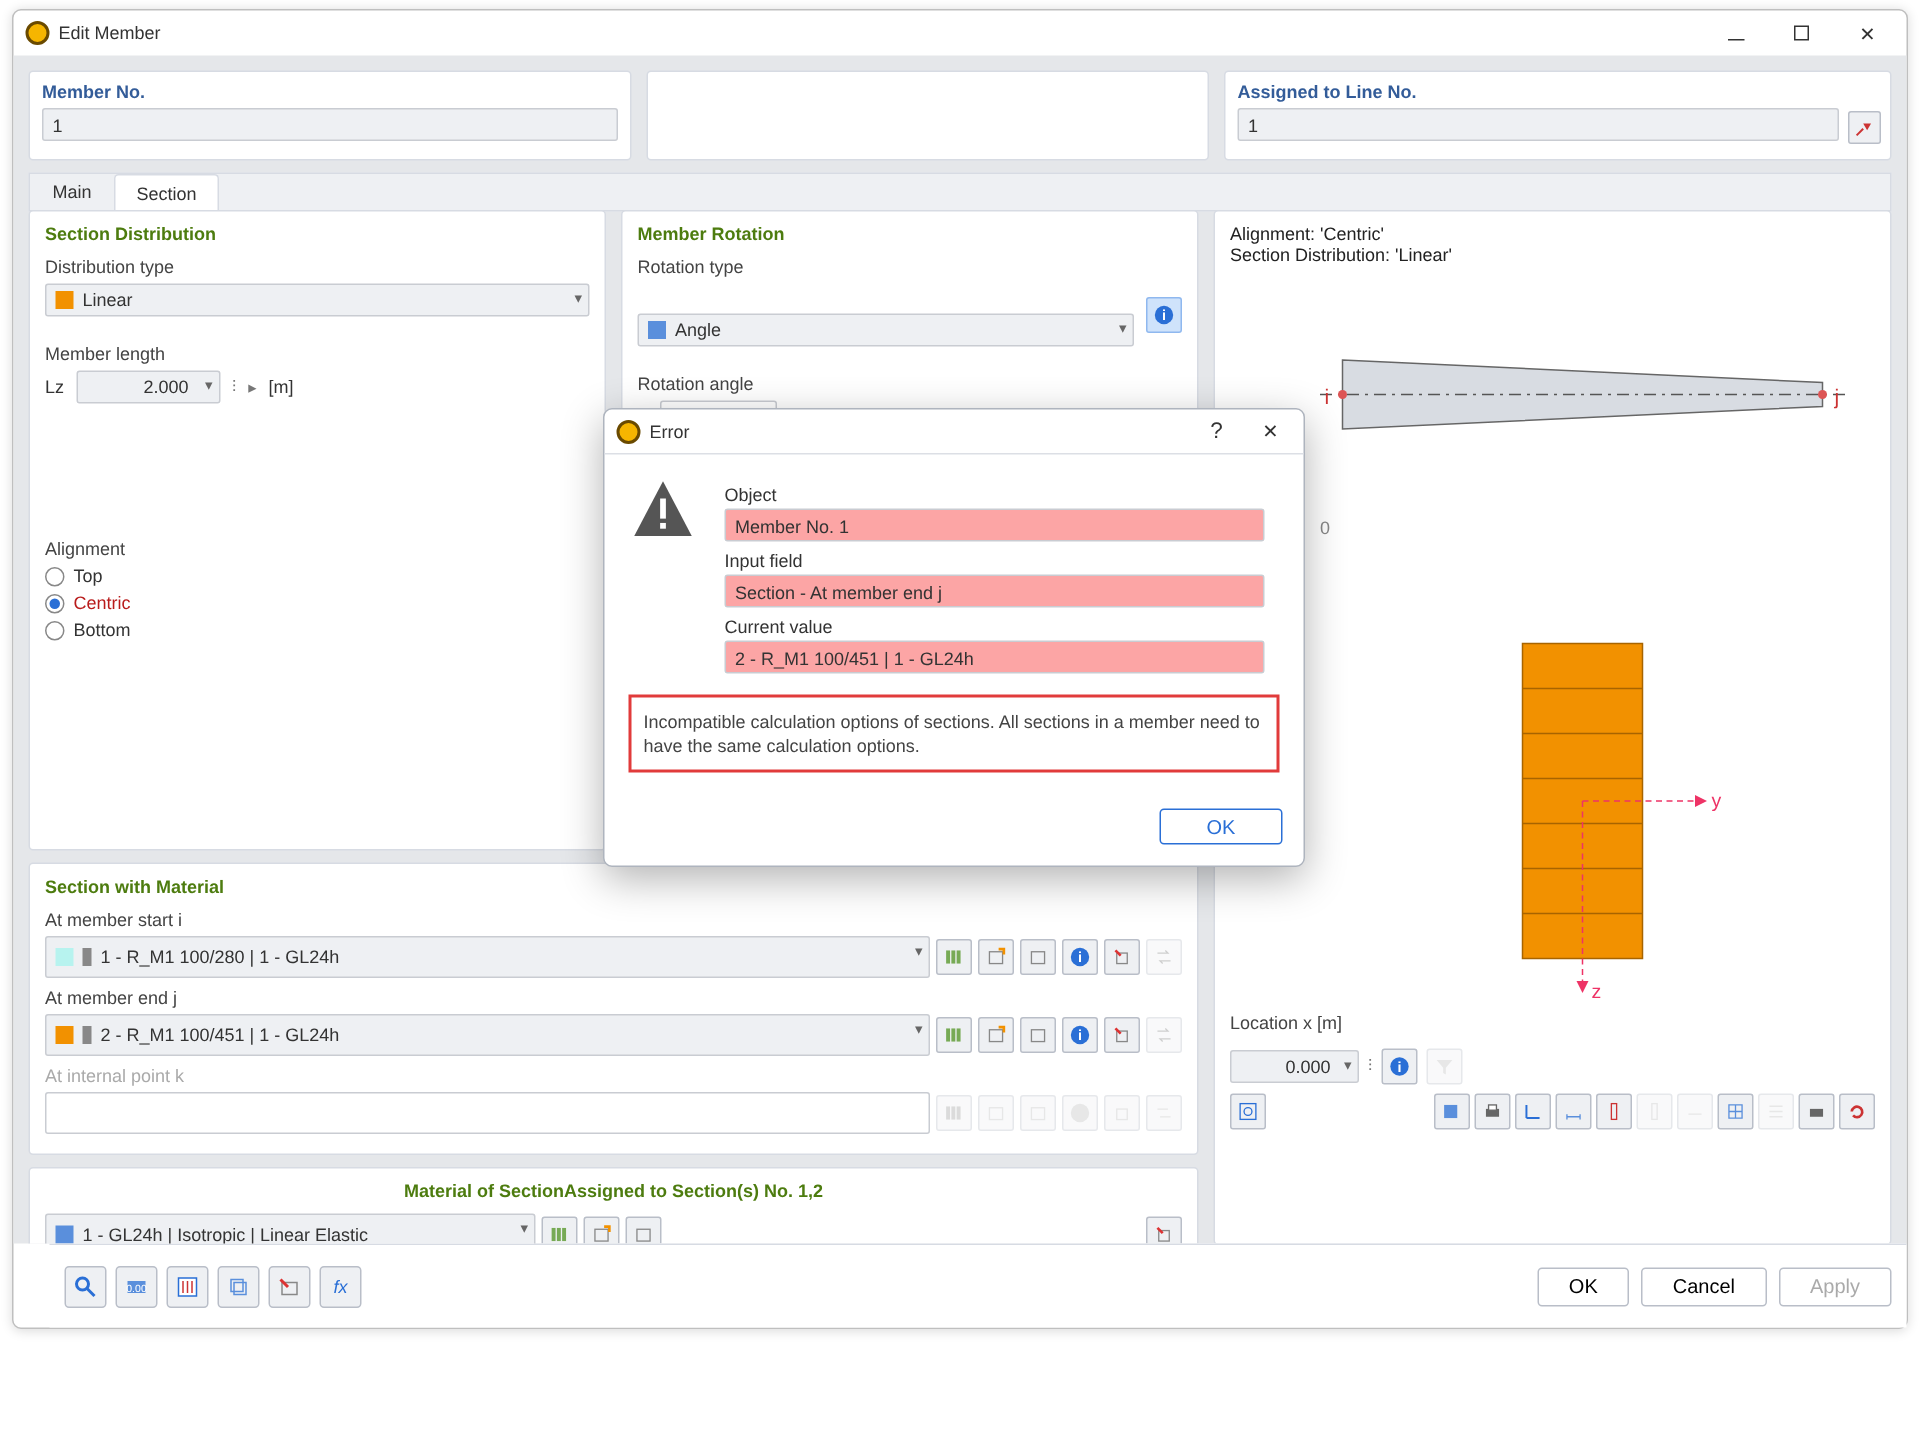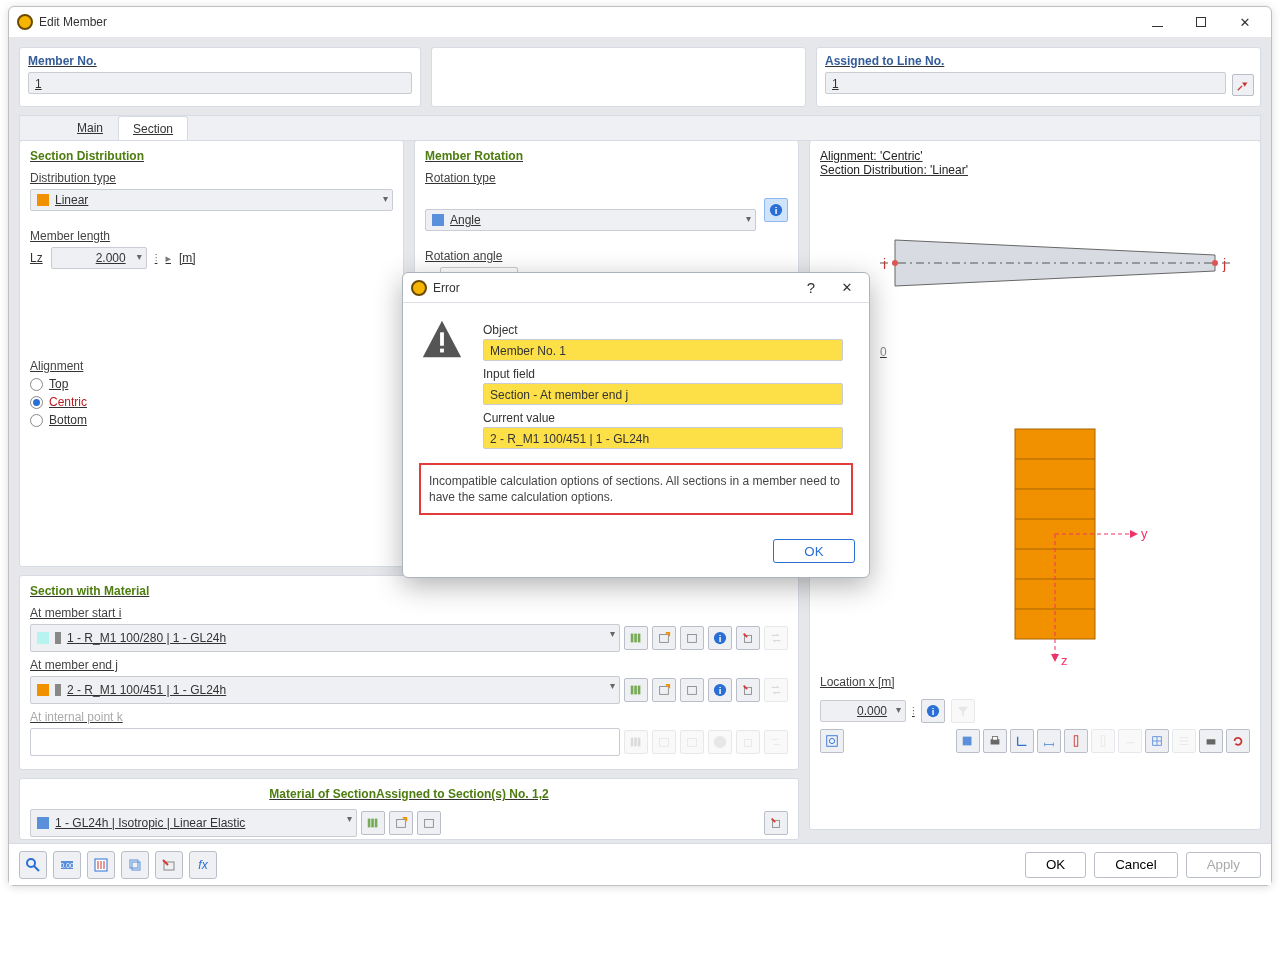--- a/index.html
+++ b/index.html
@@ -7,21 +7,21 @@
 
 .window { position: absolute; left: 8px; top: 6px; width: 1264px; height: 880px; background: #fff; border: 1px solid #bfbfbf; border-radius: 6px; box-shadow: 0 1px 8px rgba(0,0,0,.15); display:flex; flex-direction:column;}
 .titlebar { display:flex; align-items:center; height: 30px; padding: 0 4px 0 8px; background:transparent; }
 .titlebar .app-icon { width:16px; height:16px; margin-right:6px; border-radius:50%; border:2px solid #6a4a00; background:#f6b500;}
 .title-text { font-size:12px; color:#333; flex:0 0 auto; }
 .title-spacer { flex:1; }
 .titlebar button { width:44px; height:30px; border:none; background:transparent; font-size:13px; color:#333; }
 .sq { display:inline-block; width:10px; height:10px; border:1px solid #333;}
 .min { display:inline-block; width:11px; height:1px; border-top:1px solid #333;}
 
-.body { flex:1; background:#e5e7ea; padding:10px 10px 8px 10px; overflow:hidden;text-decoration:underline;}
+.body { flex:1; background:#e5e7ea; padding:10px 10px 8px 10px; overflow:hidden;}
 .top-row { display:flex; gap:10px; height:60px;}
 .group { background:#fff; border:1px solid #d7dbe3; border-radius:3px; padding:6px 8px;}
 .group-title { color:#335c99; font-weight:600; font-size:12px; margin-bottom:4px;}
 .readonly { height:22px; line-height:22px; padding:0 6px; background:#eef0f3; border:1px solid #c9ccd2; border-radius:2px; color:#333;}
 .top-row .group:nth-child(1){flex:0 0 402px;}
 .top-row .group:nth-child(2){flex:1;}
 .top-row .group:nth-child(3){flex:0 0 445px; position:relative;}
 .pick-btn { position:absolute; right:6px; top:26px; width:22px; height:22px; border:1px solid #b9bec8; background:#eef0f3; border-radius:2px; display:flex; align-items:center; justify-content:center;}
 .pick-btn svg{width:14px;height:14px;}
 
@@ -63,36 +63,36 @@
 .viz{height:160px;position:relative;margin-top:8px;}
 .viz svg{width:100%;height:100%;}
 
 .section-view{height:260px;position:relative;margin-top:50px;}
 .section-view svg{width:100%;height:100%;}
 
 .loc-row{display:flex;align-items:center;gap:6px;margin-top:4px;}
 .tool-strip{display:flex;align-items:center;gap:3px;margin-top:6px;justify-content:space-between;}
 .tool-strip .ts{display:flex;gap:3px;}
 
-.footer{display:flex;align-items:center;justify-content:space-between;height:42px;border-top:1px solid #d7dbe3;padding:0 10px;background:#fff;}
+.footer{display:flex;align-items:center;justify-content:space-between;height:56px;border-top:1px solid #d7dbe3;padding:0 10px;background:#fff;margin-left:24px;}
 .footer .fbtns{display:flex;gap:6px;}
 .footbtn{width:28px;height:28px;border:1px solid #b9bec8;background:#eef0f3;border-radius:3px;display:flex;align-items:center;justify-content:center;}
 .footbtn svg{width:16px;height:16px;}
 .btn{height:26px;padding:0 20px;border:1px solid #b9bec8;background:#fff;border-radius:3px;}
 .btn:disabled{color:#aaa;}
 
 
 .error-dlg{position:absolute;left:402px;top:272px;width:468px;background:#fff;border:1px solid #aeb4be;border-radius:6px;box-shadow:0 8px 28px rgba(0,0,0,.3);}
 .error-dlg .titlebar{border-bottom:1px solid #dcdfe5;}
 .error-body{padding:14px 16px 10px 16px;}
 .error-top{display:flex;gap:18px;}
 .warn-icon{width:46px;height:46px;flex:0 0 46px;}
 .warn-icon svg{width:46px;height:46px;}
 .ef-label{font-size:12px;color:#333;margin-top:6px;}
-.ef-val{height:22px;background:#fde047;border:1px solid #c9ccd2;border-radius:2px;padding:0 6px;line-height:22px;margin-top:2px;width:360px;}
+.ef-val{height:22px;background:#fca5a5;border:1px solid #c9ccd2;border-radius:2px;padding:0 6px;line-height:22px;margin-top:2px;width:360px;}
 .err-msg{margin:14px 0 8px 0;padding:8px;border:2px solid #e13b3b;font-size:12px;color:#444;line-height:1.35;}
 .dlg-btns{display:flex;justify-content:flex-end;padding:6px 14px 14px 14px;}
 .okbtn{height:24px;width:82px;border:1px solid #2a6fd6;background:#fff;border-radius:3px;color:#2a6fd6;}
 </style>
 </head>
 <body>
 
 <div class="window">
   <div class="titlebar">
     <span class="app-icon"></span>
@@ -115,21 +115,21 @@
         <div class="readonly" style="width:calc(100% - 26px);">1</div>
         <div class="pick-btn">
           <svg viewBox="0 0 16 16">
               <path d="M2 14 L7 9" stroke="#c33" stroke-width="1.5" fill="none"></path>
               <path d="M7 5 l6 0 -3 5 z" fill="#c33"></path>
             </svg>
         </div>
       </div>
     </div>
 
-    <div class="tabbar" style="margin-top:8px;padding-left:42px;">
+    <div class="tabbar" style="margin-top:8px;">
       <div class="tab">Main</div>
       <div class="tab active">Section</div>
     </div>
 
     <div class="content">
       <div class="col-left">
         <div class="twocol" style="height:428px;">
 
           <div class="panel">
             <div class="hdr">Section Distribution</div>

